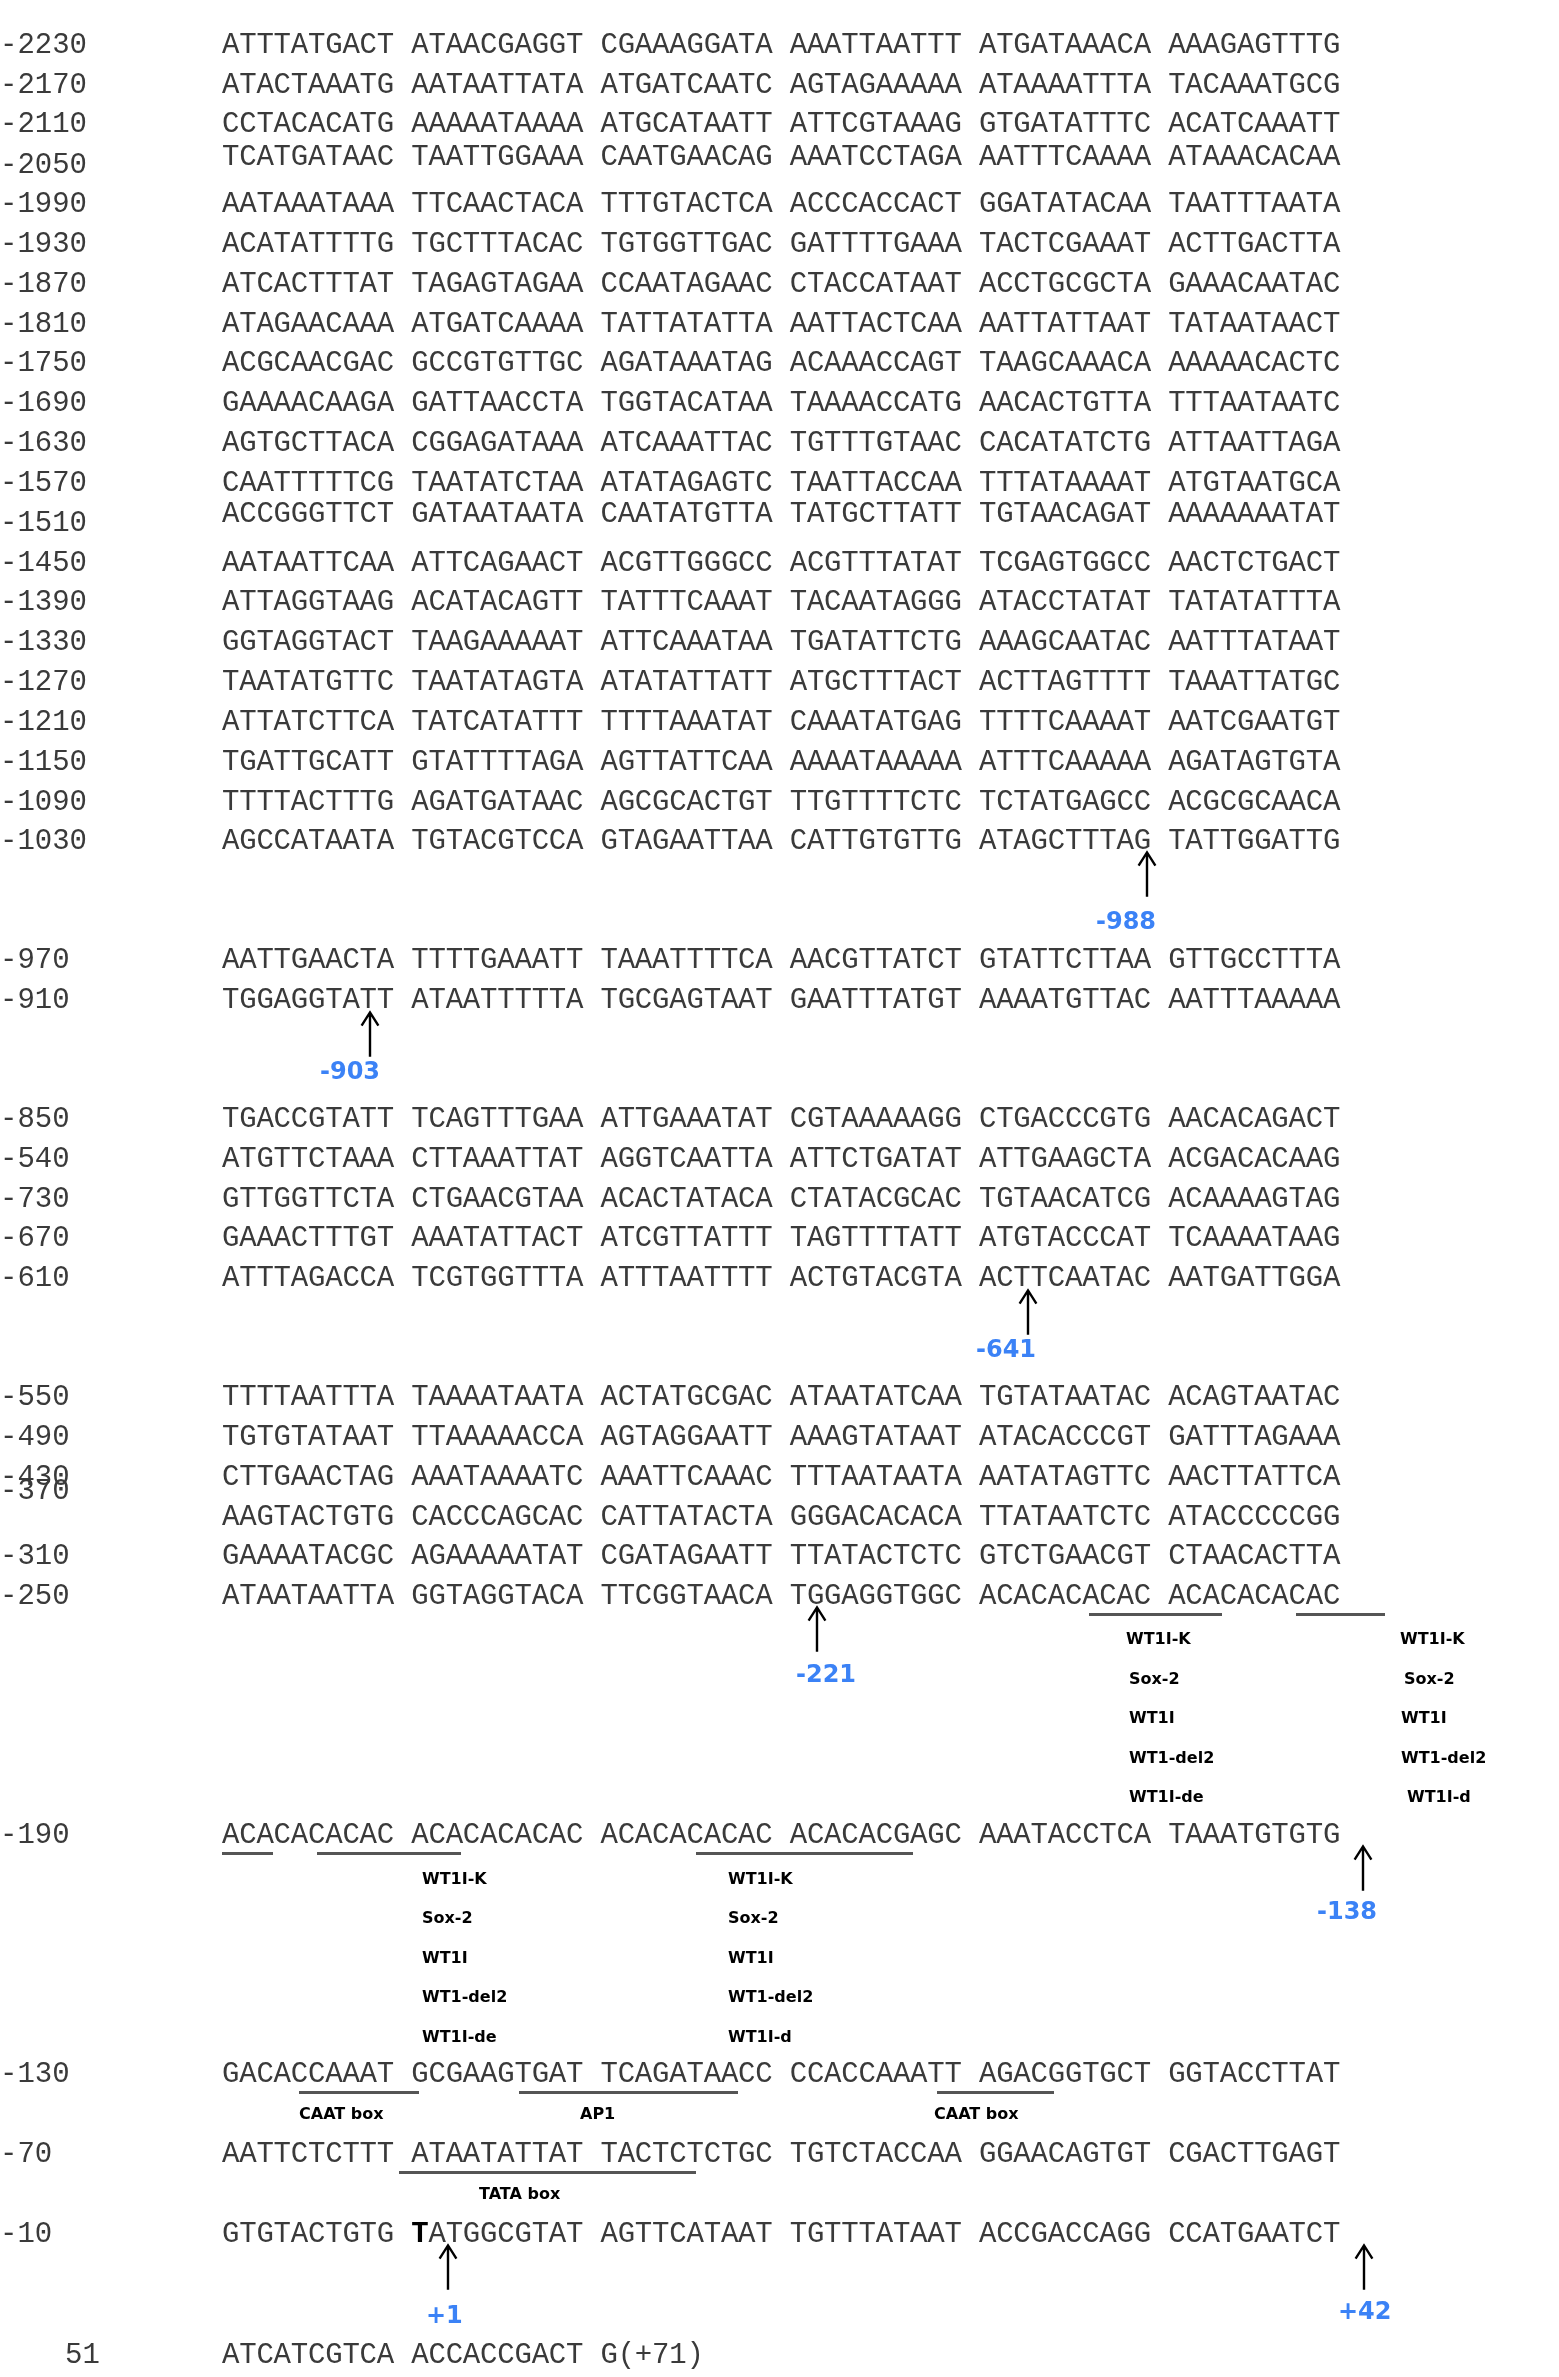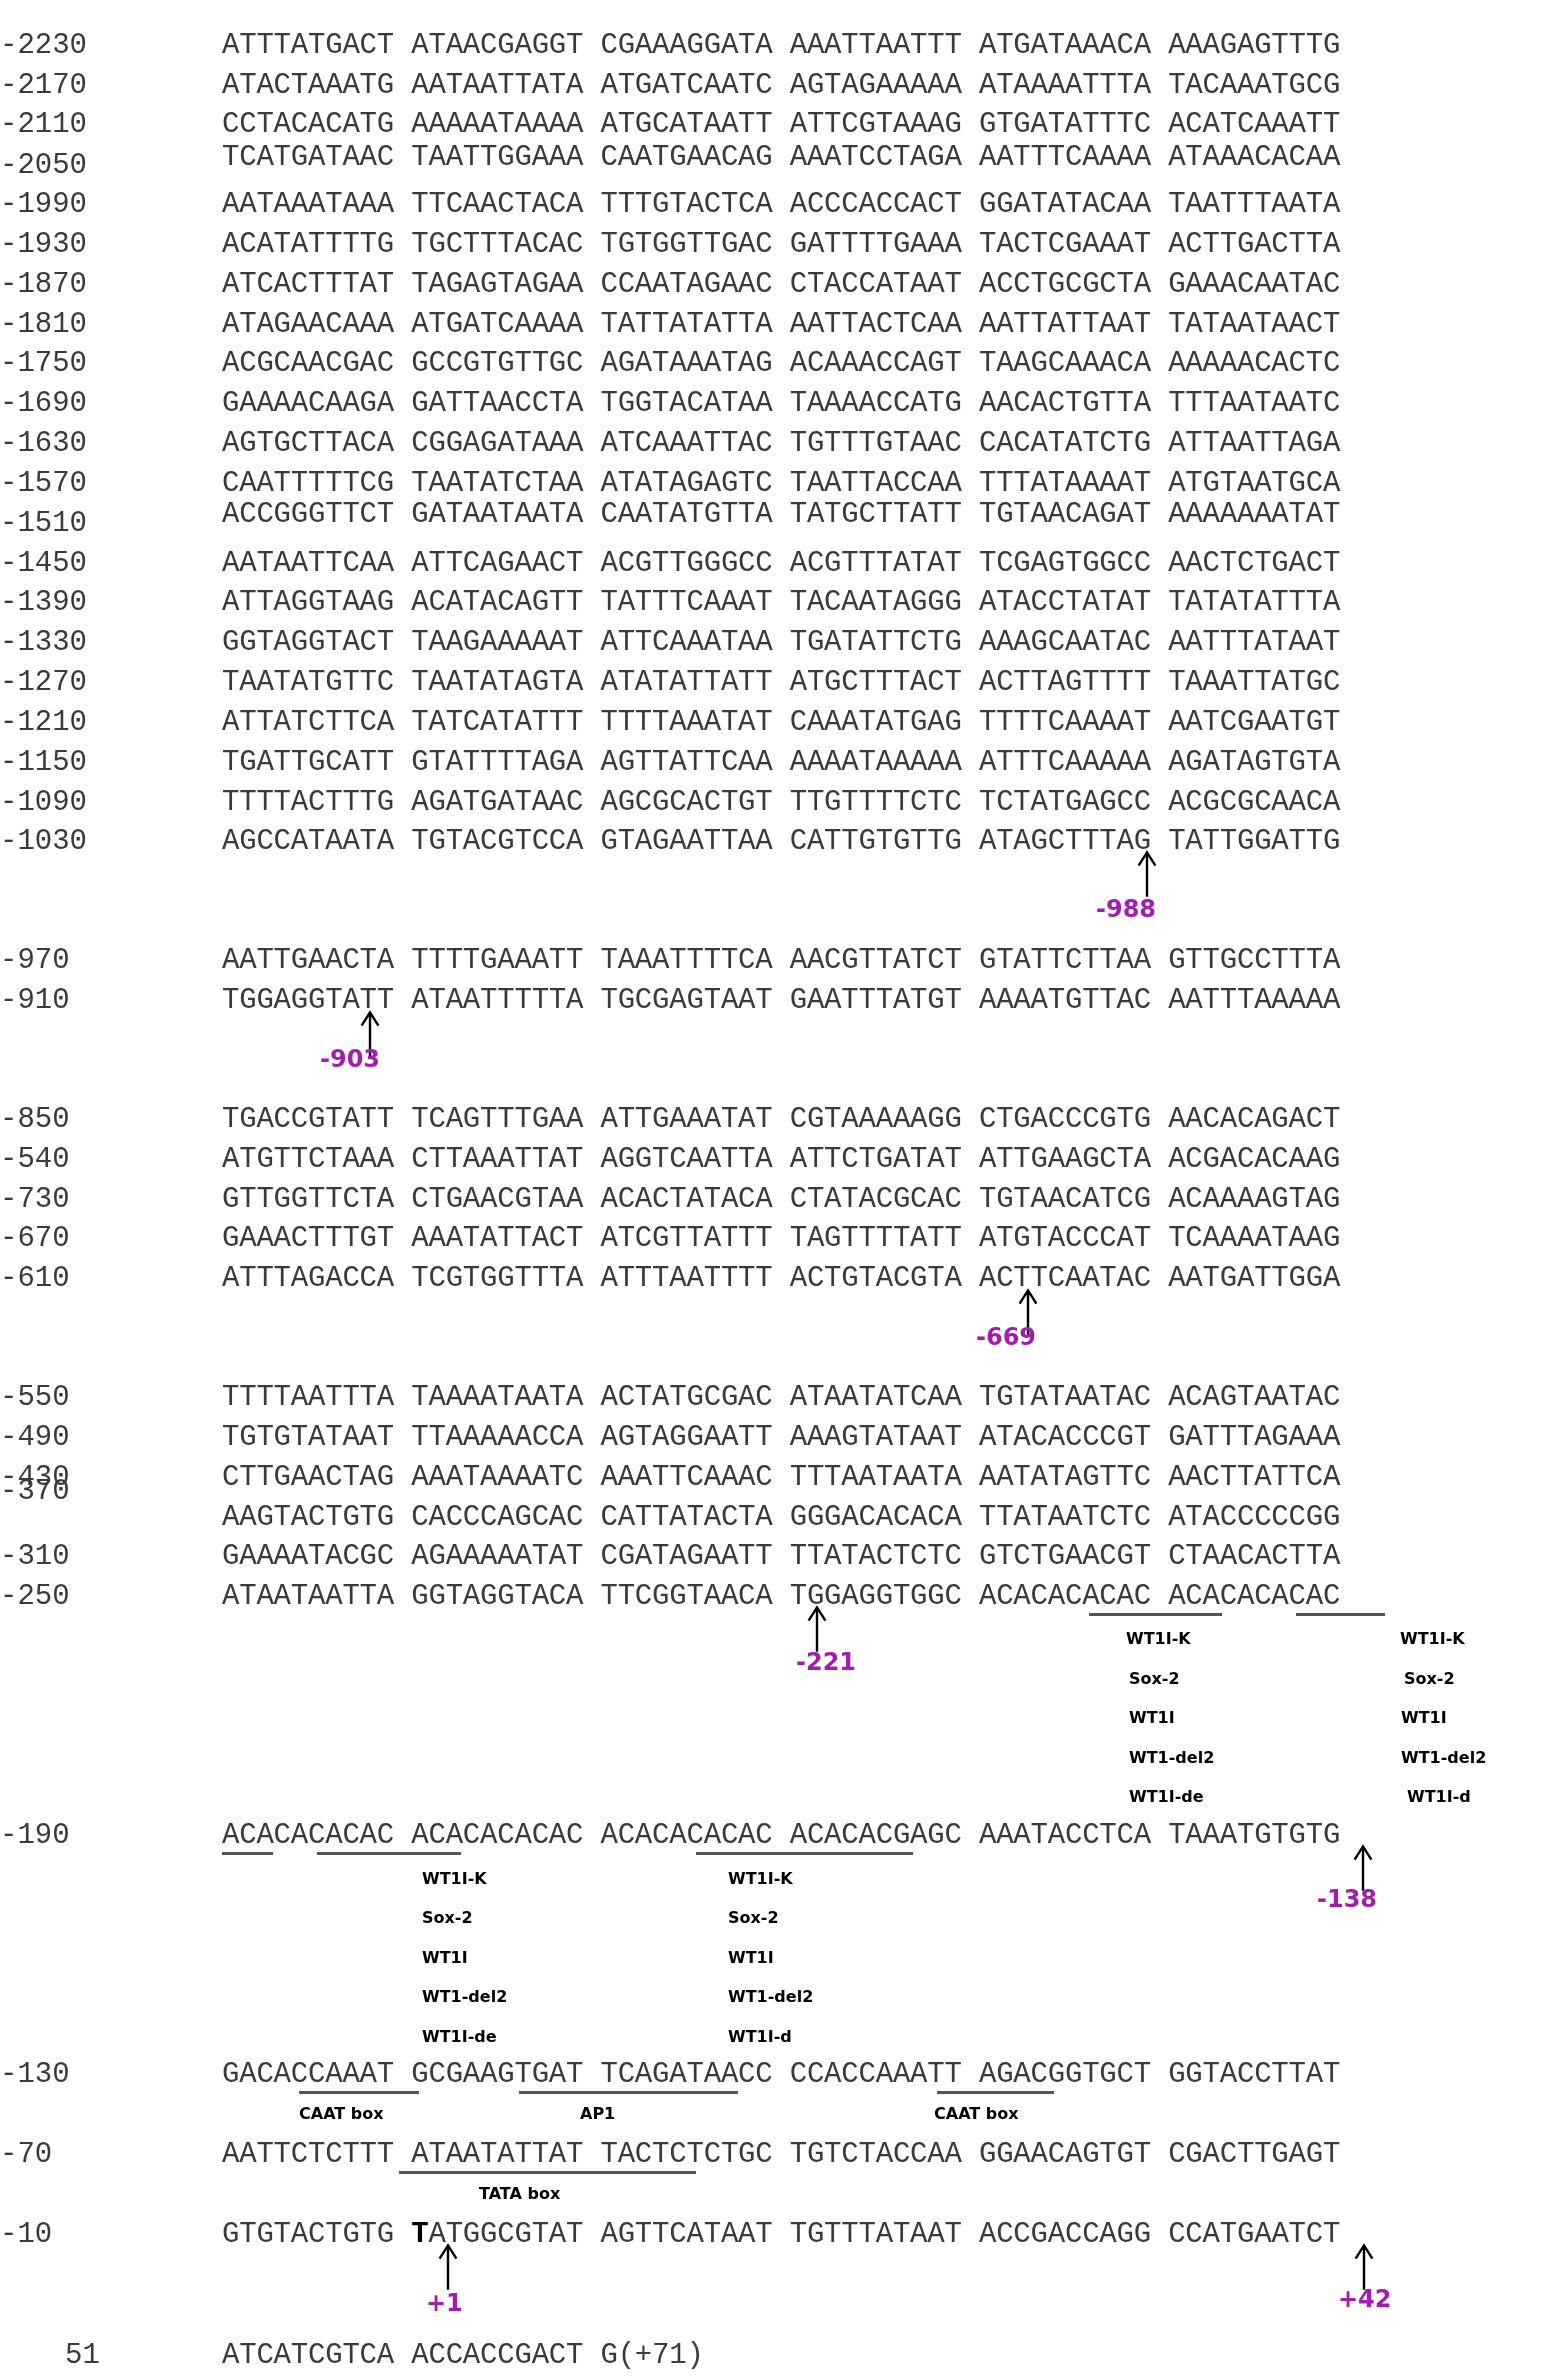--- a/index.html
+++ b/index.html
@@ -2,21 +2,21 @@
 <html style="font-size:9.6px"><head>
 <meta charset="utf-8">
 <style>
   html,body{margin:0;padding:0;background:#fff;}
   body{width:1559px;height:2377px;position:relative;overflow:hidden;}
   .pos{position:absolute;left:0;font-family:"Liberation Mono","DejaVu Sans Mono",monospace;font-size:29px;color:#3a3a3a;line-height:34px;white-space:pre;}
   .seq{position:absolute;left:222px;font-family:"Liberation Mono","DejaVu Sans Mono",monospace;font-size:29px;color:#3a3a3a;line-height:34px;white-space:pre;letter-spacing:-0.2px;}
   .lbl{position:absolute;font-family:"DejaVu Sans","Liberation Sans",sans-serif;font-weight:bold;font-size:16px;color:#000;white-space:pre;line-height:29px;}
   .ul{position:absolute;height:3px;background:#555;}
   .arrow{position:absolute;width:24px;height:48px;}
-  .mk{position:absolute;font-family:"DejaVu Sans","Liberation Sans",sans-serif;font-weight:bold;font-size:24px;color:#a21caf;white-space:pre;}
+  .mk{position:absolute;font-family:"DejaVu Sans","Liberation Sans",sans-serif;font-weight:bold;font-size:24px;color:#3b82f6;white-space:pre;margin-top:12px;}
   .seq b{color:#000;}
 </style>
 </head>
 <body>
 
 <div id="fig">
 
   <div class="pos" style="top:29px">-2230</div>
   <div class="seq" style="top:29px">ATTTATGACT ATAACGAGGT CGAAAGGATA AAATTAATTT ATGATAAACA AAAGAGTTTG</div>
   <div class="pos" style="top:69px">-2170</div>
@@ -80,21 +80,21 @@
   <div class="seq" style="top:1143px">ATGTTCTAAA CTTAAATTAT AGGTCAATTA ATTCTGATAT ATTGAAGCTA ACGACACAAG</div>
   <div class="pos" style="top:1183px">-730</div>
   <div class="seq" style="top:1183px">GTTGGTTCTA CTGAACGTAA ACACTATACA CTATACGCAC TGTAACATCG ACAAAAGTAG</div>
   <div class="pos" style="top:1222px">-670</div>
   <div class="seq" style="top:1222px">GAAACTTTGT AAATATTACT ATCGTTATTT TAGTTTTATT ATGTACCCAT TCAAAATAAG</div>
   <div class="pos" style="top:1262px">-610</div>
   <div class="seq" style="top:1262px">ATTTAGACCA TCGTGGTTTA ATTTAATTTT ACTGTACGTA ACTTCAATAC AATGATTGGA</div>
   <svg class="arrow" style="left:1016px;top:1288px" viewBox="0 0 40 80">
       <path d="M20 78 V4 M6 26 L20 4 L34 26" stroke="#000" stroke-width="4" fill="none"></path>
     </svg>
-  <div class="mk" style="left:976px;top:1323px">-669</div>
+  <div class="mk" style="left:976px;top:1323px">-641</div>
 
   <div class="pos" style="top:1381px">-550</div>
   <div class="seq" style="top:1381px">TTTTAATTTA TAAAATAATA ACTATGCGAC ATAATATCAA TGTATAATAC ACAGTAATAC</div>
   <div class="pos" style="top:1421px">-490</div>
   <div class="seq" style="top:1421px">TGTGTATAAT TTAAAAACCA AGTAGGAATT AAAGTATAAT ATACACCCGT GATTTAGAAA</div>
   <div class="pos" style="top:1461px">-430</div>
   <div class="seq" style="top:1461px">CTTGAACTAG AAATAAAATC AAATTCAAAC TTTAATAATA AATATAGTTC AACTTATTCA</div>
   <div class="pos" style="top:1475px">-370</div>
   <div class="seq" style="top:1501px">AAGTACTGTG CACCCAGCAC CATTATACTA GGGACACACA TTATAATCTC ATACCCCCGG</div>
   <div class="pos" style="top:1540px">-310</div>

